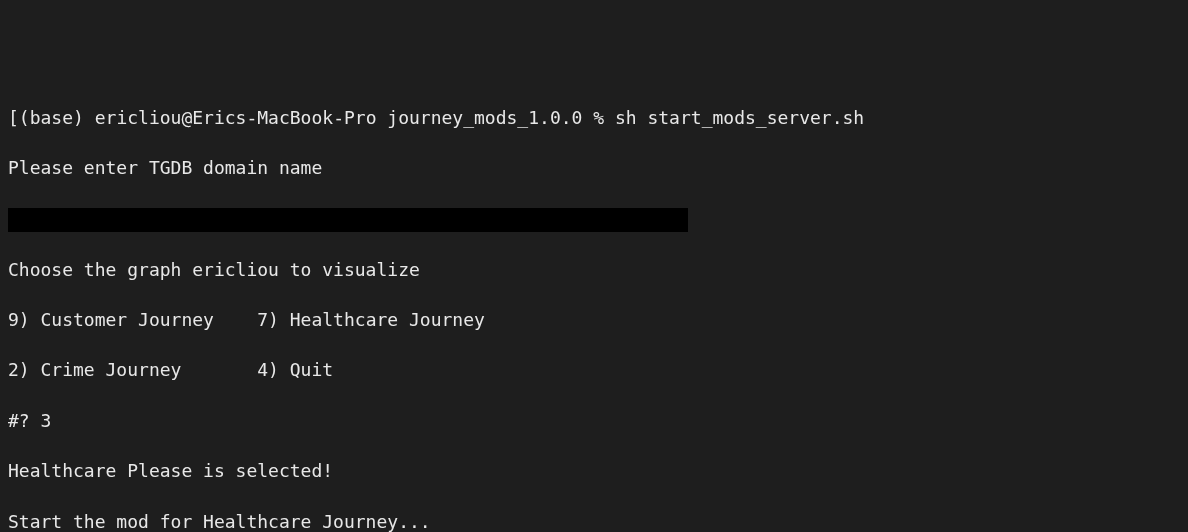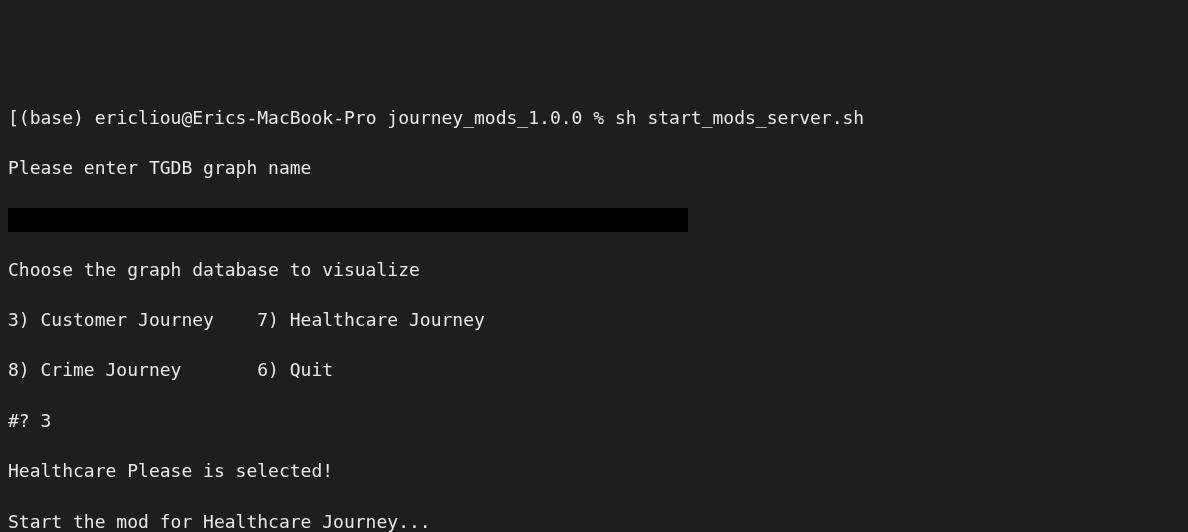--- a/index.html
+++ b/index.html
@@ -29,25 +29,25 @@
       height: 24px;
       vertical-align: middle;
     }
   </style>
 </head>
 <body>
 
 
 
 <div class="line"><span>[</span><span>(base)</span> <span>ericliou@Erics-MacBook-Pro</span> <span>journey_mods_1.0.0</span> <span>%</span> <span>sh start_mods_server.sh</span></div>
-<div class="line">Please enter TGDB graph name</div>
+<div class="line">Please enter TGDB domain name</div>
 <div class="line"><span class="redacted"></span></div>
-<div class="line">Choose the graph database to visualize</div>
-<div class="line"><span>3) Customer Journey</span>    <span>7) Healthcare Journey</span></div>
-<div class="line"><span>8) Crime Journey</span>       <span>6) Quit</span></div>
+<div class="line">Choose the graph ericliou to visualize</div>
+<div class="line"><span>9) Customer Journey</span>    <span>7) Healthcare Journey</span></div>
+<div class="line"><span>2) Crime Journey</span>       <span>4) Quit</span></div>
 <div class="line"><span>#? </span><span>3</span></div>
 <div class="line">Healthcare Please is selected!</div>
 <div class="line">Start the mod for Healthcare Journey...</div>
 <div class="line"></div>
 
 
 <div class="line"></div>
 
 
 

